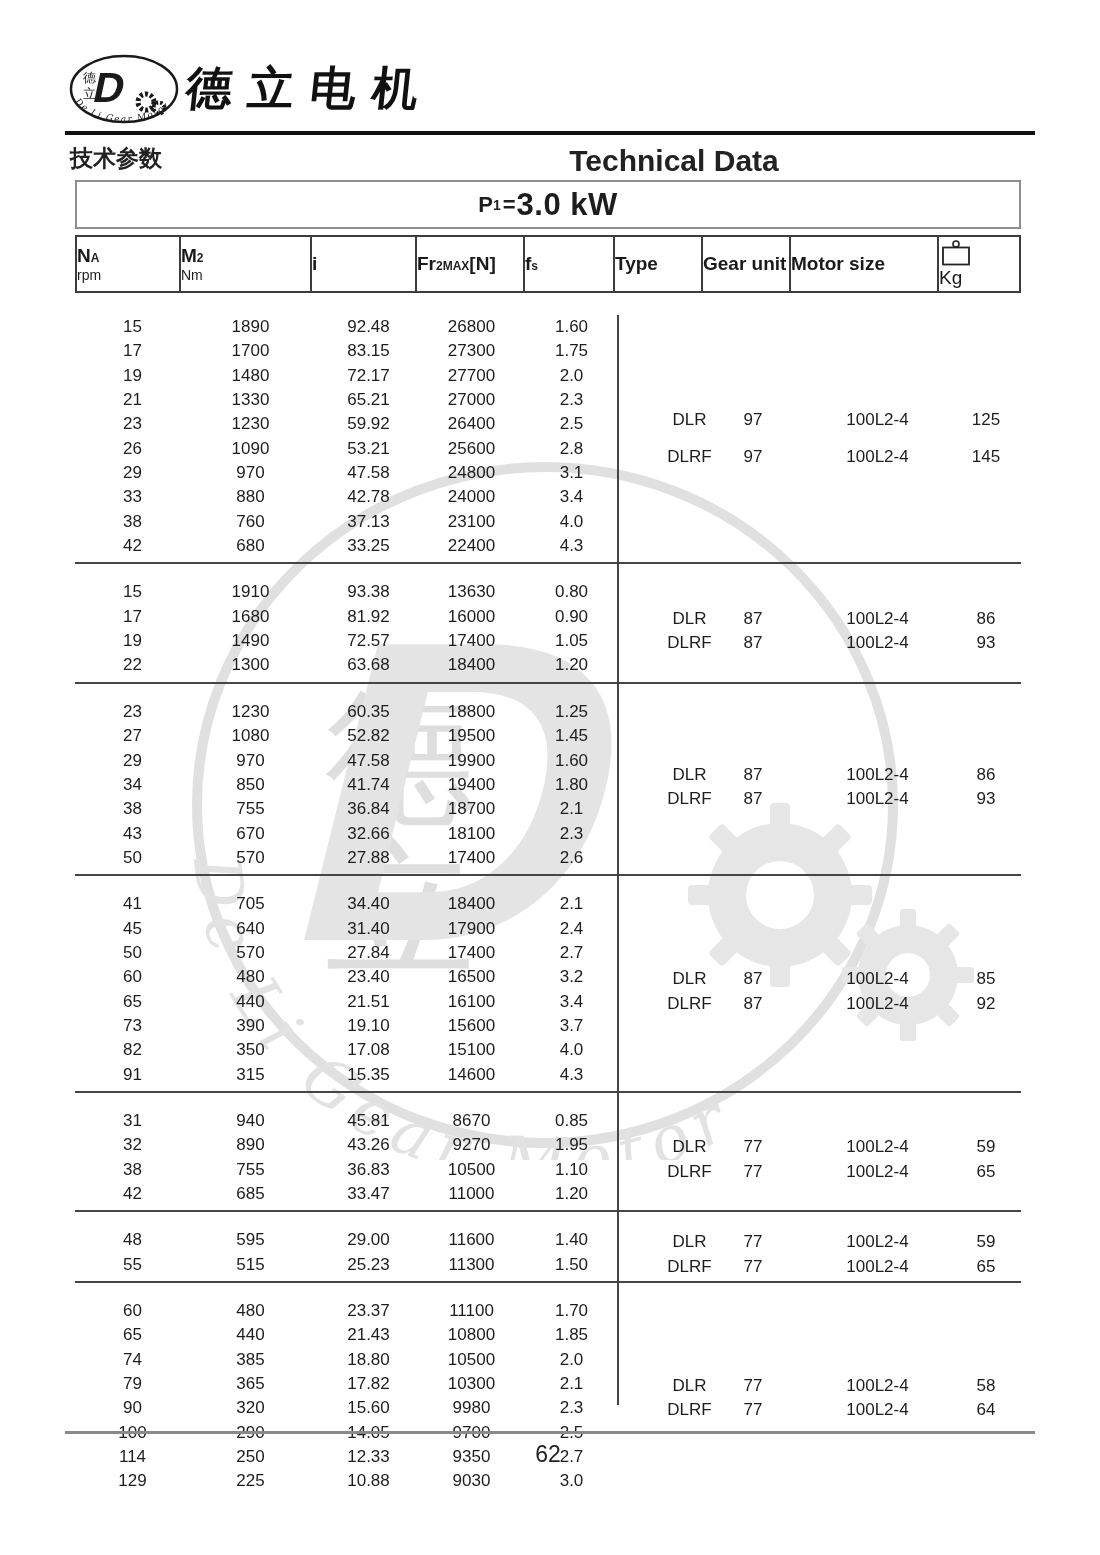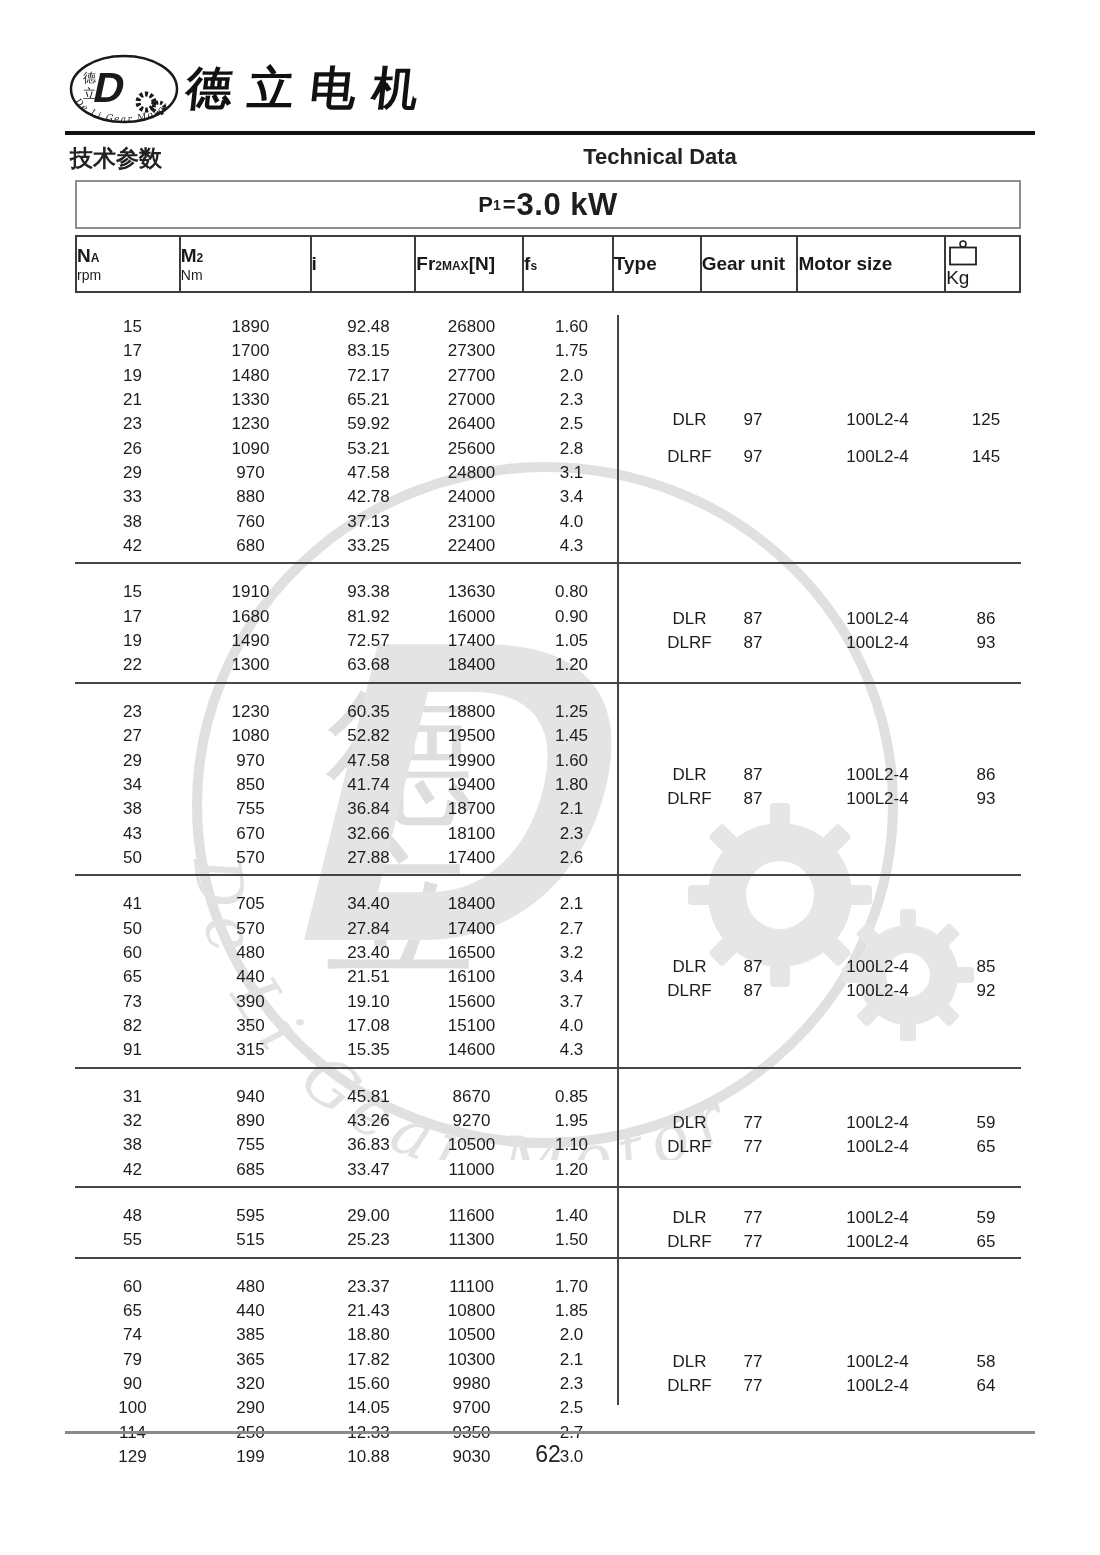--- a/index.html
+++ b/index.html
@@ -17,22 +17,22 @@
     position:absolute; left:186px; top:58px; z-index:2;
     font-family:"DejaVu Serif", serif; font-size:46px; font-weight:700;
     letter-spacing:16px; color:#111; transform:skewX(-6deg);
   }
   .top-rule { position:absolute; left:65px; top:131px; width:970px; height:4px; background:#111; z-index:2; }
   .section-left {
     position:absolute; left:70px; top:143px; z-index:2;
     font-size:23px; font-weight:700; color:#222;
   }
   .section-right {
-    position:absolute; left:545px; top:144px; width:230px; text-align:center; z-index:2;
-    font-size:22px; font-weight:700; color:#222;
+    position:absolute; left:559px; top:144px; width:230px; text-align:center; z-index:2;
+    font-size:30px; font-weight:700; color:#222;
   }
   
   .banner {
     position:absolute; left:75px; top:180px; width:946px; height:49px; z-index:2;
     border:2px solid #8e8e8e; background:#fff;
     display:flex; align-items:center; justify-content:center;
   }
   .banner .p-main { font-size:22px; font-weight:700; }
   .banner .p-sub  { font-size:14px; font-weight:700; vertical-align:-4px; }
   .banner .p-eq   { font-size:22px; font-weight:700; margin:0 1px 0 2px; }
@@ -44,21 +44,21 @@
   }
   .col-header .cell {
     border-right:2px solid #3c3c3c; display:flex; flex-direction:column;
     align-items:flex-start; justify-content:center; line-height:1.15;
   }
   .col-header .cell:last-child { border-right:none; }
   .hc-main { font-size:19px; font-weight:700; color:#1a1a1a; }
   .hc-sub  { font-size:12px; font-weight:700; }
   .hc-unit { font-size:14px; font-weight:400; }
   .w-na{width:104px}.w-m2{width:131px}.w-i{width:105px}.w-fr{width:108px}
-  .w-fs{width:90px}.w-type{width:88px}.w-gear{width:97px}.w-motor{width:148px}
+  .w-fs{width:90px}.w-type{width:88px}.w-gear{width:88px}.w-motor{width:148px}
   .w-kg{width:73px}
   .kg-cell { justify-content:center; gap:1px; }
   
   .table-body { position:absolute; left:75px; top:315px; width:946px; z-index:2; }
   .block { position:relative; padding-bottom:4px; border-bottom:2px solid #454545; margin-bottom:16px; }
   .block:last-child { border-bottom:none; }
   .row { position:relative; height:24.35px; }
   .row span, .tline span {
     position:absolute; top:0; line-height:24.35px; font-size:17px; color:#1d1d1d;
     text-align:center; white-space:nowrap;
@@ -394,20 +394,27 @@
       </div>
       <div class="block">
         <div class="row">
           <span class="c-na">41</span>
           <span class="c-m2">705</span>
           <span class="c-i">34.40</span>
           <span class="c-fr">18400</span>
           <span class="c-fs">2.1</span>
         </div>
         <div class="row">
+          <span class="c-na">45</span>
+          <span class="c-m2">640</span>
+          <span class="c-i">31.40</span>
+          <span class="c-fr">17900</span>
+          <span class="c-fs">2.4</span>
+        </div>
+        <div class="row">
           <span class="c-na">50</span>
           <span class="c-m2">570</span>
           <span class="c-i">27.84</span>
           <span class="c-fr">17400</span>
           <span class="c-fs">2.7</span>
         </div>
         <div class="row">
           <span class="c-na">60</span>
           <span class="c-m2">480</span>
           <span class="c-i">23.40</span>
@@ -576,21 +583,21 @@
         </div>
         <div class="row">
           <span class="c-na">114</span>
           <span class="c-m2">250</span>
           <span class="c-i">12.33</span>
           <span class="c-fr">9350</span>
           <span class="c-fs">2.7</span>
         </div>
         <div class="row">
           <span class="c-na">129</span>
-          <span class="c-m2">199</span>
+          <span class="c-m2">225</span>
           <span class="c-i">10.88</span>
           <span class="c-fr">9030</span>
           <span class="c-fs">3.0</span>
         </div>
         <div class="type-lines">
           <div class="tline">
             <span class="c-type">DLR</span>
             <span class="c-gear">77</span>
             <span class="c-motor">100L2-4</span>
             <span class="c-kg">58</span>

